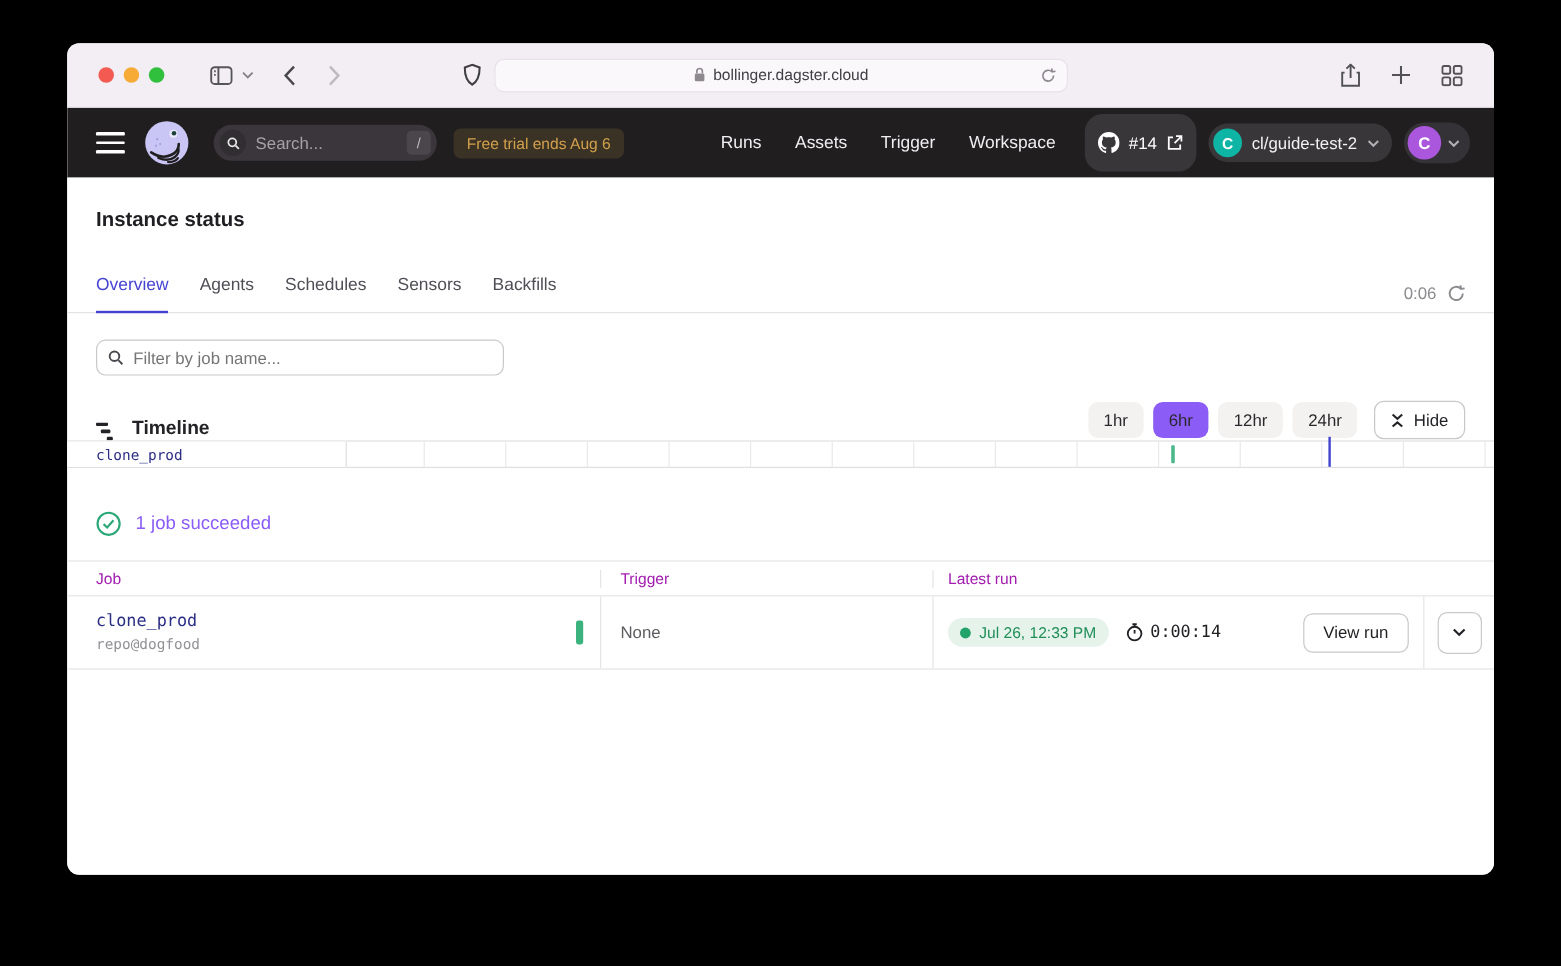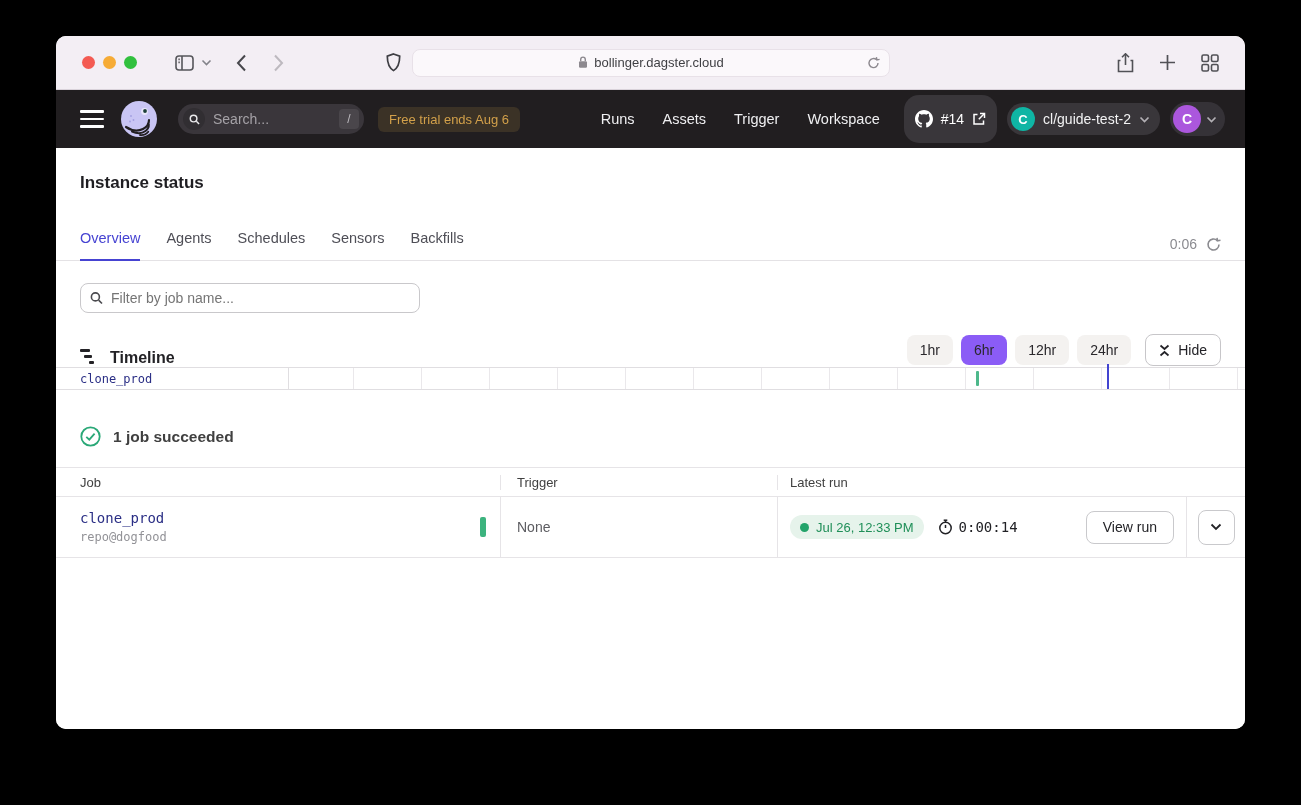--- a/index.html
+++ b/index.html
@@ -41,41 +41,41 @@
   .page-title { padding:25px 24px 0; font-size:17px; font-weight:700; color:#1f1e22; }
   .tabs-row { margin-top:37px; padding:0 24px; border-bottom:1px solid #e4e2e5; display:flex; gap:26px; align-items:flex-end; }
   .tab { font-size:14.5px; font-weight:500; color:#4e4e56; padding-bottom:13px; background:none; border:none; border-bottom:2px solid transparent; margin-bottom:-1px; }
   .tab.active { color:var(--accent_blue); border-bottom-color:var(--accent_blue); }
   .refresh-wrap { margin-left:auto; display:flex; align-items:center; gap:9px; color:#8b8b90; font-size:14px; padding-bottom:8px; }
   .filter-input { margin:22px 24px 0; width:340px; height:30px; border:1px solid #c9c8cb; border-radius:8px; padding:0 10px 0 30px; font-size:14px; color:#333; outline:none;
     background:#fff; }
   .filter-wrap { position:relative; display:inline-block; }
   .filter-mag { position:absolute; left:34px; top:50%; transform:translateY(-50%); color:#4a4a4e; pointer-events:none; margin-top:11px; }
   .tl-header { margin:20px 24px 0; display:flex; align-items:center; }
-  .tl-title { display:flex; align-items:flex-start; gap:12px; font-size:16px; font-weight:700; color:#232226;margin-top:16px; }
+  .tl-title { display:flex; align-items:flex-end; gap:12px; font-size:16px; font-weight:700; color:#232226;margin-top:16px; }
   .tl-buttons { margin-left:auto; display:flex; gap:8px; align-items:center; }
   .range-btn { height:30px; padding:0 13px; border-radius:8px; border:none; background:#f4f2f0; font-size:14px; font-weight:500; color:#2a282c; }
   .range-btn.selected { background:#8b5cf6; }
   .hide-btn { height:32px; padding:0 13px; margin-left:6px; border-radius:8px; border:1px solid #c7c6c9; background:#fff; font-size:14px; font-weight:500; color:#232227; display:flex; align-items:center; gap:8px; }
 
   .tl-axis { position:relative; height:54px; }
   .axis-label { position:absolute; bottom:10px; transform:translateX(-50%); font-family:"DejaVu Sans Mono",monospace; font-size:11px; color:#a3a0a5; white-space:nowrap; }
   .tl-lane { position:relative; height:23px; border-top:1px solid #e0dee1; border-bottom:1px solid #e0dee1; }
   .gridline { position:absolute; top:0; bottom:0; width:1px; background:#eae8eb; }
   .lane-label-zone { position:absolute; left:0; top:0; bottom:0; width:233px; background:#fff; border-right:1px solid #e0dee1; font-family:"DejaVu Sans Mono",monospace; font-size:12px; color:var(--link_navy); line-height:22px; padding-left:24px; z-index:2; }
   .run-tick { position:absolute; left:920px; top:3px; bottom:3px; width:3px; background:var(--tick_green); border-radius:1px; z-index:1; }
   .now-line { position:absolute; left:1051px; top:-4px; bottom:0; width:2px; background:var(--now_line); z-index:1; }
 
   .summary { margin:36px 24px 0; display:flex; align-items:center; gap:12px; }
-  .summary-text { font-size:15.5px; font-weight:700; color:#404040; }
+  .summary-text { font-size:15.5px; font-weight:400; color:#8b5cf6; }
 
   .jobs-table { margin-top:20px; border-top:1px solid #e6e4e7; }
   .t-head { display:flex; height:29px; align-items:center; border-bottom:1px solid #e6e4e7; }
   .t-row { display:flex; height:61px; border-bottom:1px solid #e6e4e7; }
-  .th { font-size:13px; color:#404040; }
+  .th { font-size:13px; color:#a21caf; }
   .col-job { width:444px; padding-left:24px; }
   .col-trigger { width:277px; padding-left:16px; border-left:1px solid #e6e4e7; }
   .col-latest { width:409px; padding-left:12px; border-left:1px solid #e6e4e7; }
   .col-actions { flex:1; border-left:1px solid #e6e4e7; }
   .cell { display:flex; align-items:center; }
   .job-cell { position:relative; flex-direction:column; align-items:flex-start; justify-content:center; gap:4px; }
   .job-link { font-family:"DejaVu Sans Mono",monospace; font-size:14px; color:var(--link_navy); background:none; border:none; padding:0; }
   .job-repo { font-family:"DejaVu Sans Mono",monospace; font-size:12px; color:#929297; }
   .job-spark { position:absolute; right:14px; top:50%; transform:translateY(-50%); width:6px; height:20px; border-radius:2px; background:#3cb37e; }
   .trigger-none { font-size:14px; color:#5c5c61; }

